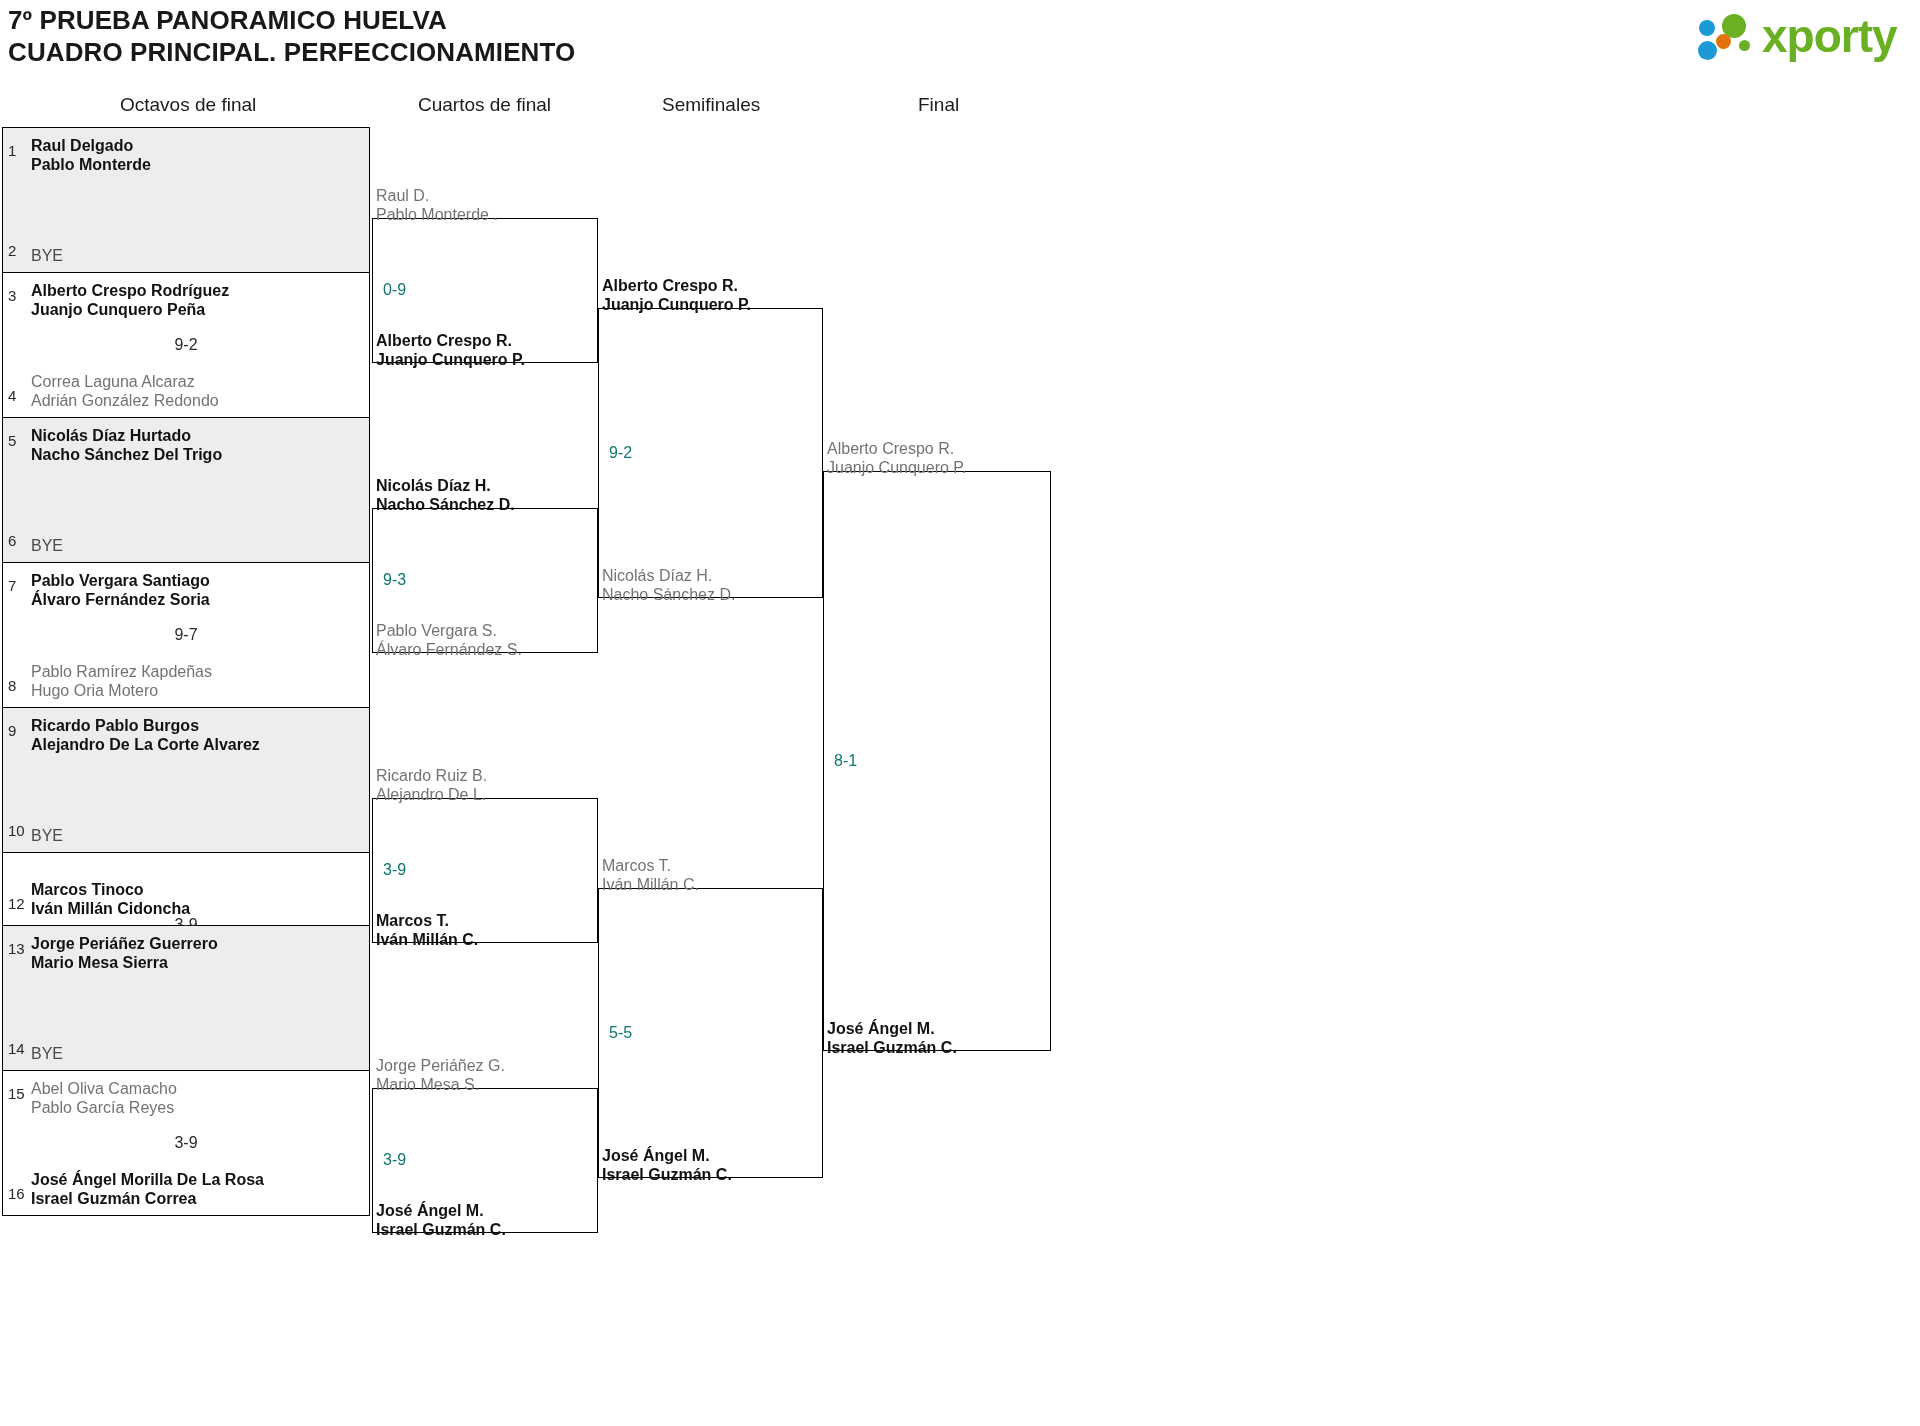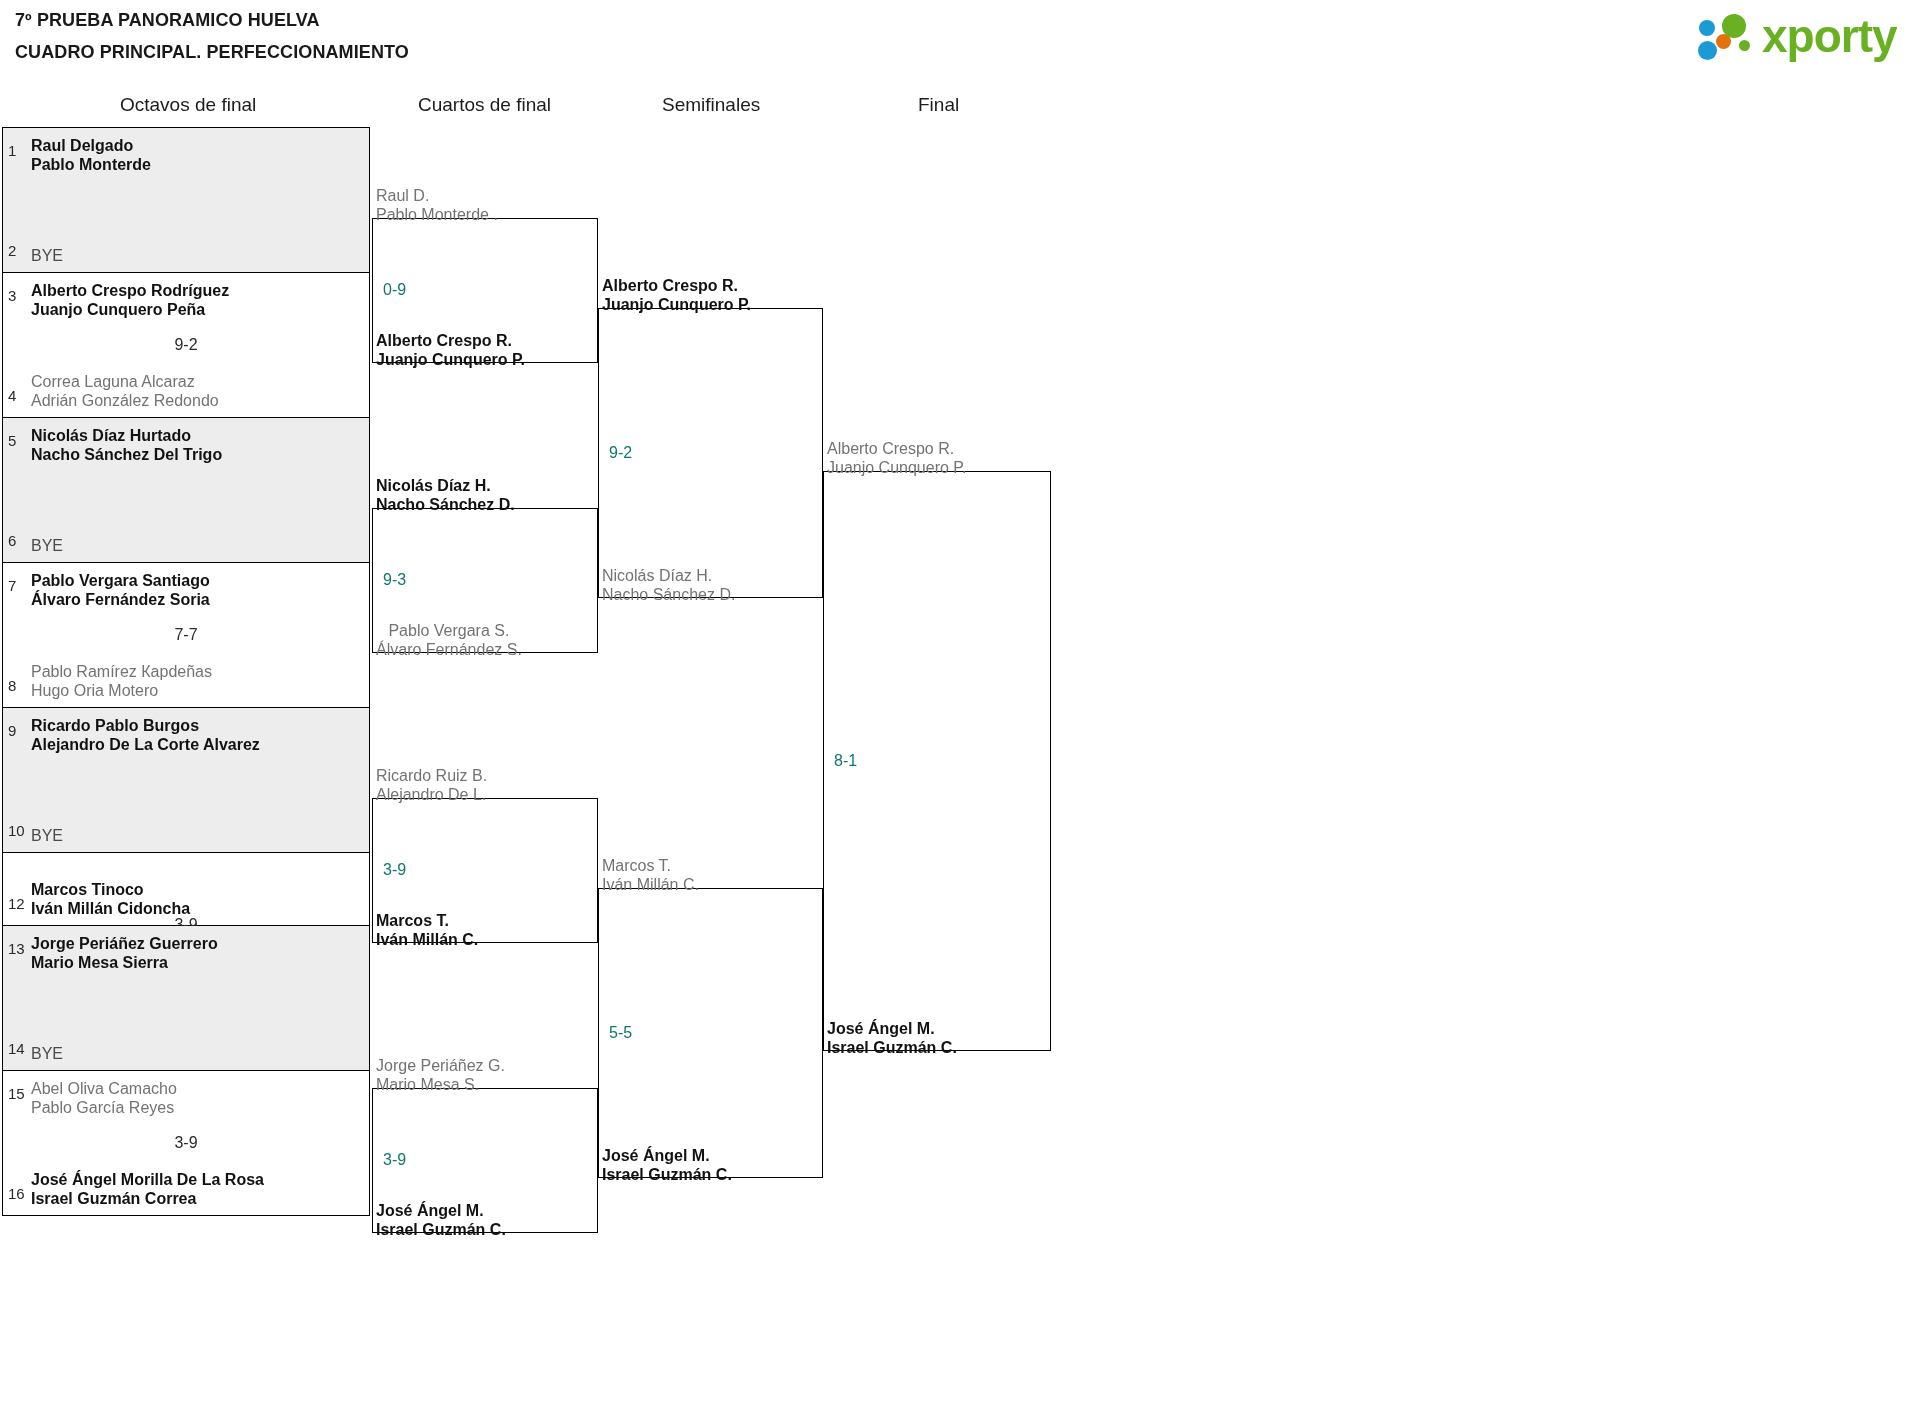--- a/index.html
+++ b/index.html
@@ -18,27 +18,26 @@
   }
 
   
   #title-block {
     position: absolute;
     left: 8px;
     top: 4px;
     width: 1100px;
   }
   .title-line {
-    font-size: 18px;
+    font-size: 26px;
     font-weight: bold;
     color: #18191b;
     letter-spacing: 0.1px;
     line-height: 32px;
     white-space: nowrap;
-    margin-left: 7px;
   }
 
   
   #logo {
     position: absolute;
     left: 1696px;
     top: 9px;
     width: 210px;
     height: 54px;
   }
@@ -222,21 +221,21 @@
             <div>Álvaro Fernández Soria</div>
           </div>
         </div>
         <div class="r1-slot bottom">
           <span class="r1-seed">8</span>
           <div class="r1-names loser">
             <div>Pablo Ramírez Карdeñas</div>
             <div>Hugo Oria Motero</div>
           </div>
         </div>
-        <div class="r1-score" style="top: 63px;">7-7</div>
+        <div class="r1-score" style="top: 63px;">9-7</div>
       </div>
       <div class="r1-pair shaded">
         <div class="r1-slot top">
           <span class="r1-seed">9</span>
           <div class="r1-names winner">
             <div>Ricardo Pablo Burgos</div>
             <div>Alejandro De La Corte Alvarez</div>
           </div>
         </div>
         <div class="r1-slot bottom">
@@ -302,21 +301,21 @@
         <div>Alberto Crespo R.</div>
         <div>Juanjo Cunquero P.</div>
       </div>
       <div class="bx" style="left: 372px; top: 507.5px; width: 226px; height: 145px;">
         <div class="bx-score" style="top: 62.5px;">9-3</div>
       </div>
       <div class="slot-label winner" style="left: 376px; top: 475.5px;">
         <div>Nicolás Díaz H.</div>
         <div>Nacho Sánchez D.</div>
       </div>
-      <div class="slot-label loser" style="left: 376px; top: 620.5px; text-align: center;">
+      <div class="slot-label loser" style="left: 376px; top: 620.5px;">
         <div>Pablo Vergara S.</div>
         <div>Álvaro Fernández S.</div>
       </div>
       <div class="bx" style="left: 372px; top: 797.5px; width: 226px; height: 145px;">
         <div class="bx-score" style="top: 62.5px;">3-9</div>
       </div>
       <div class="slot-label loser" style="left: 376px; top: 765.5px;">
         <div>Ricardo Ruiz B.</div>
         <div>Alejandro De L.</div>
       </div>

